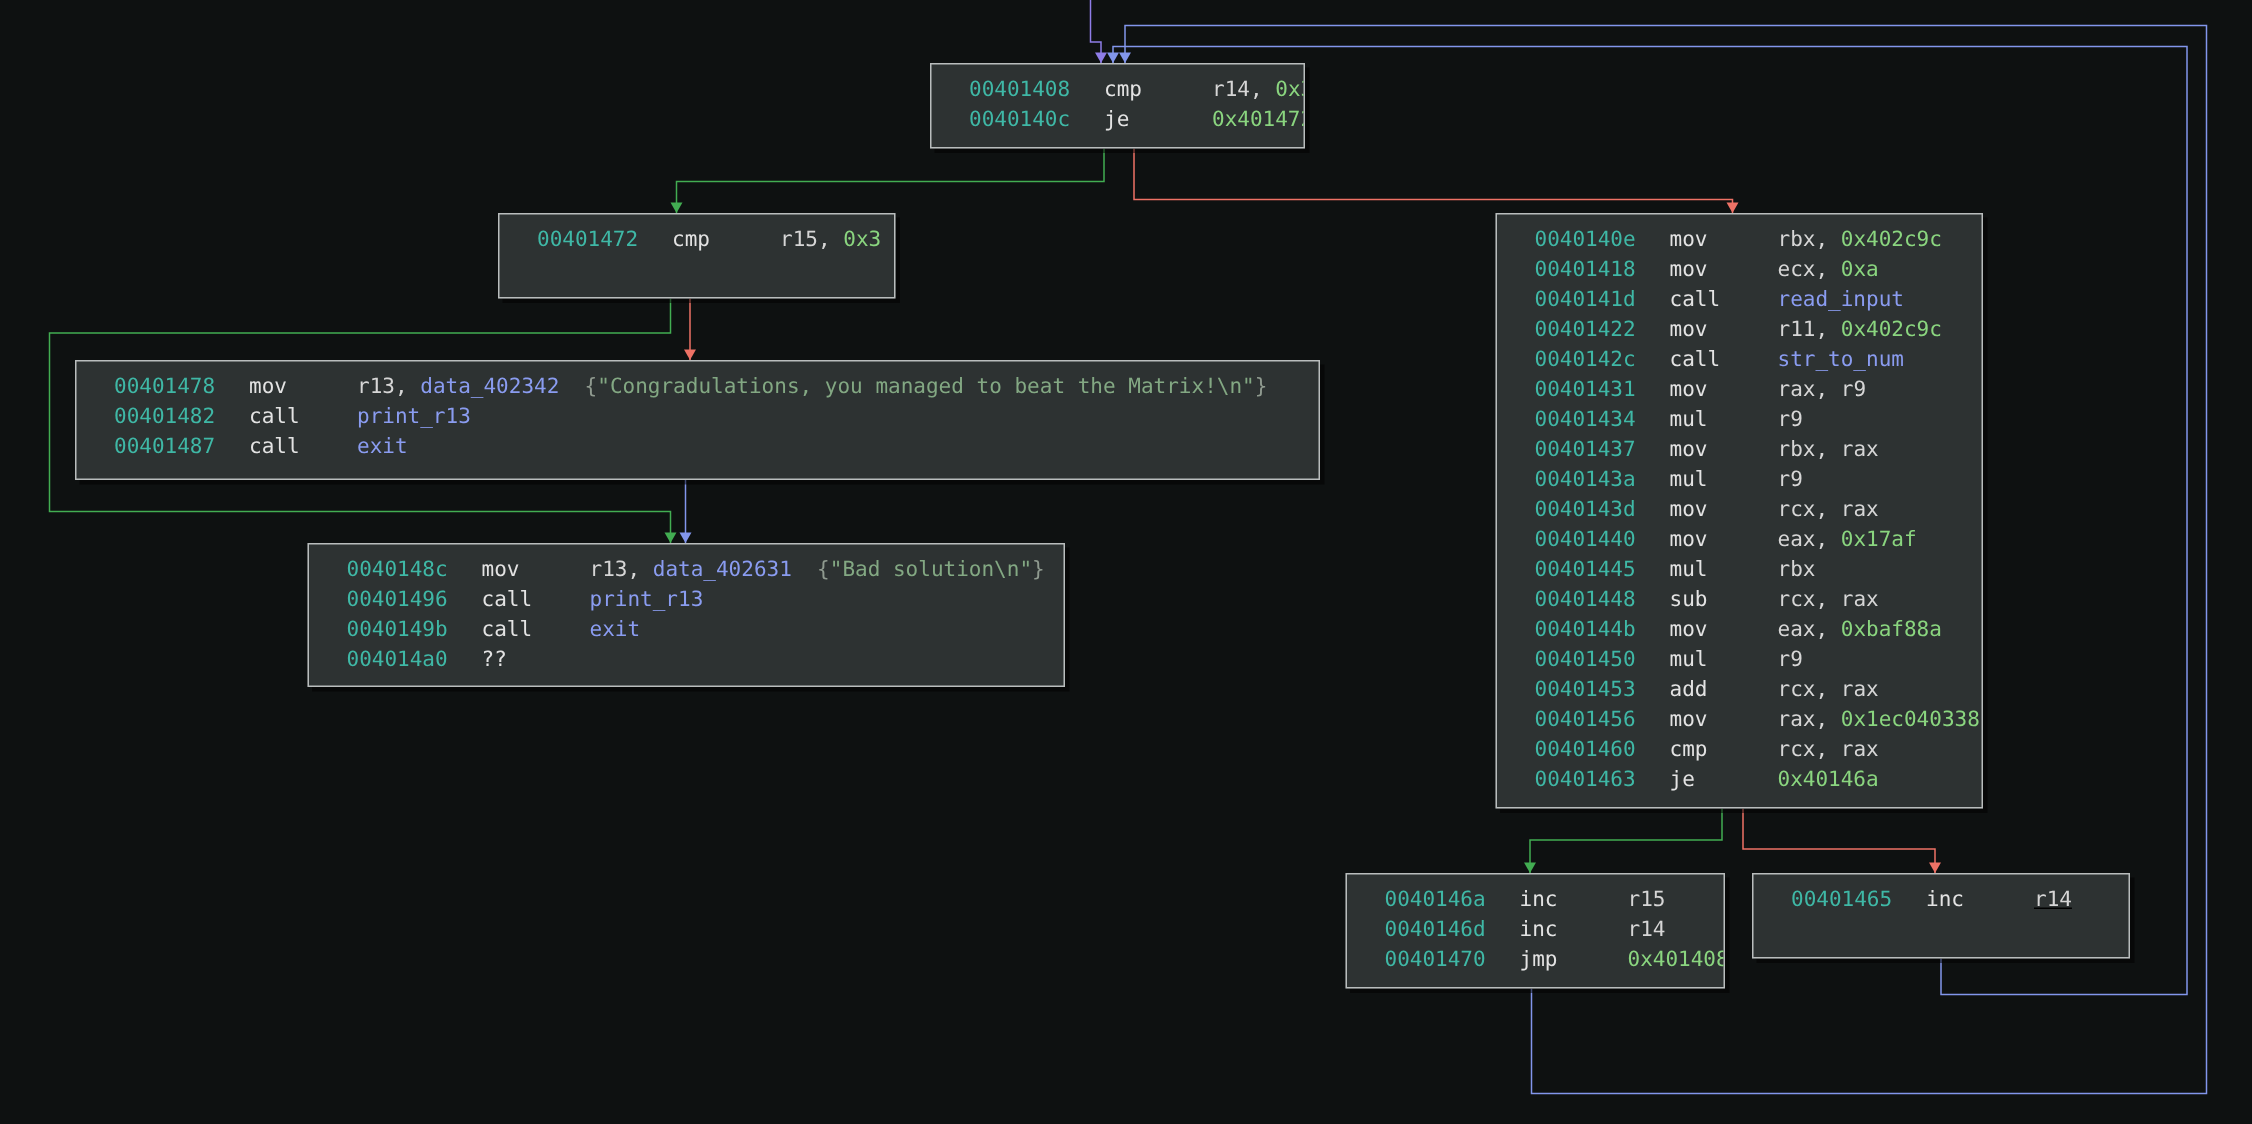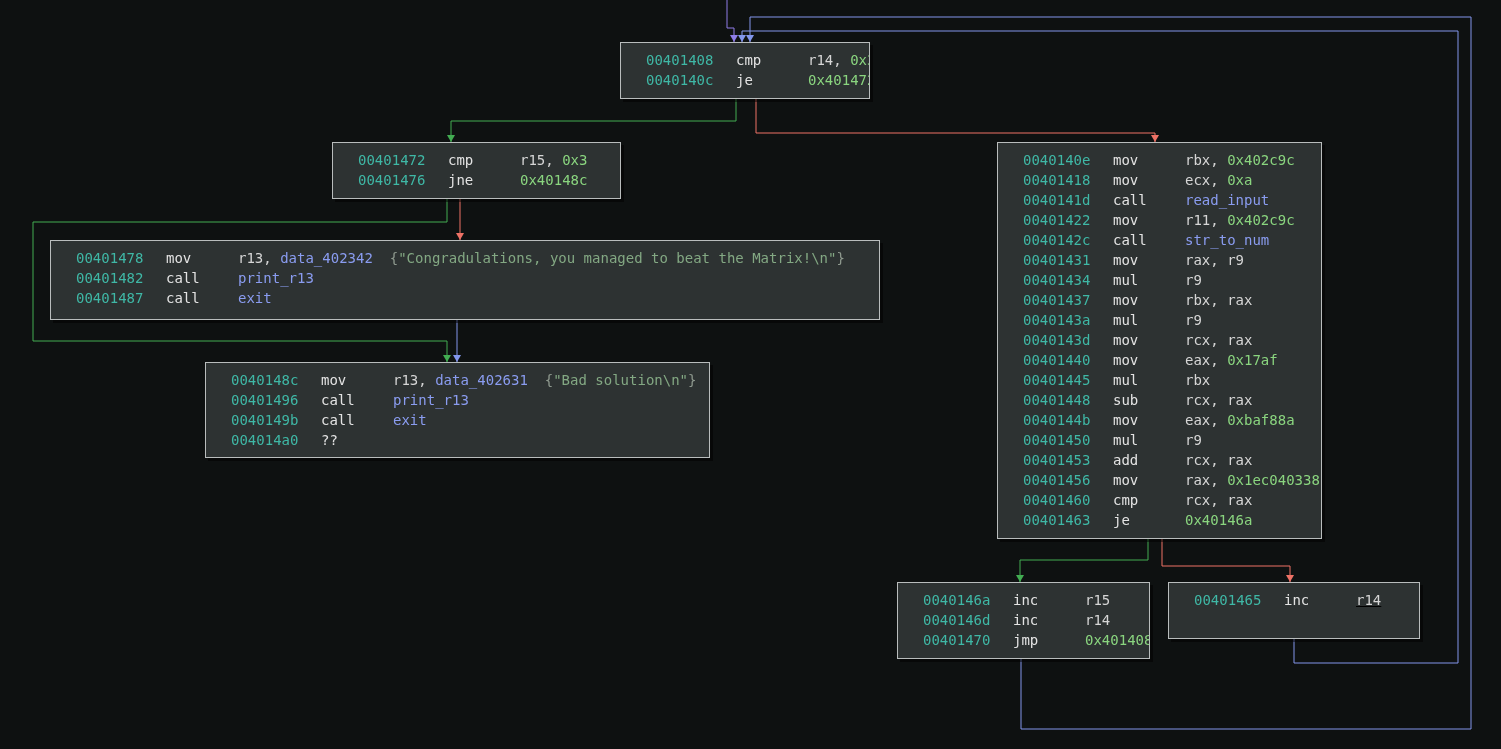--- a/index.html
+++ b/index.html
@@ -50,19 +50,19 @@
       <polyline points="460,199 460,240" fill="none" stroke="#ee7266" stroke-width="1"></polyline>
       <path d="M 456 233 L 464 233 L 460 240 Z" fill="#ee7266"></path>
       <polyline points="457,320 457,362" fill="none" stroke="#8296ec" stroke-width="1"></polyline>
       <path d="M 453 355 L 461 355 L 457 362 Z" fill="#8296ec"></path>
       <polyline points="1148,539 1148,560 1020,560 1020,582" fill="none" stroke="#42ad52" stroke-width="1"></polyline>
       <path d="M 1016 575 L 1024 575 L 1020 582 Z" fill="#42ad52"></path>
       <polyline points="1162,539 1162,566 1290,566 1290,582" fill="none" stroke="#ee7266" stroke-width="1"></polyline>
       <path d="M 1286 575 L 1294 575 L 1290 582 Z" fill="#ee7266"></path>
     </svg>
     <div class="block" style="left: 620px; top: 42px; width: 250px; height: 57px;"><div class="row"><span class="t-addr">00401408</span><span class="t-mn">cmp</span><span class="t-reg">r14</span><span class="t-pl">, </span><span class="t-imm">0x3</span></div><div class="row"><span class="t-addr">0040140c</span><span class="t-mn">je</span><span class="t-imm">0x401472</span></div></div>
-    <div class="block" style="left: 332px; top: 142px; width: 289px; height: 57px;"><div class="row"><span class="t-addr">00401472</span><span class="t-mn">cmp</span><span class="t-reg">r15</span><span class="t-pl">, </span><span class="t-imm">0x3</span></div><div class="row"><span class="t-addr">00401476</span><span class="t-mn">jne</span><span class="t-imm">0x40148c</span></div></div>
+    <div class="block" style="left: 332px; top: 142px; width: 265px; height: 57px;"><div class="row"><span class="t-addr">00401472</span><span class="t-mn">cmp</span><span class="t-reg">r15</span><span class="t-pl">, </span><span class="t-imm">0x3</span></div></div>
     <div class="block" style="left: 50px; top: 240px; width: 830px; height: 80px;"><div class="row"><span class="t-addr">00401478</span><span class="t-mn">mov</span><span class="t-reg">r13</span><span class="t-pl">, </span><span class="t-sym">data_402342</span><span class="t-brace">  {</span><span class="t-str">"Congradulations, you managed to beat the Matrix!\n"</span><span class="t-brace">}</span></div><div class="row"><span class="t-addr">00401482</span><span class="t-mn">call</span><span class="t-sym">print_r13</span></div><div class="row"><span class="t-addr">00401487</span><span class="t-mn">call</span><span class="t-sym">exit</span></div></div>
     <div class="block" style="left: 205px; top: 362px; width: 505px; height: 96px;"><div class="row"><span class="t-addr">0040148c</span><span class="t-mn">mov</span><span class="t-reg">r13</span><span class="t-pl">, </span><span class="t-sym">data_402631</span><span class="t-brace">  {</span><span class="t-str">"Bad solution\n"</span><span class="t-brace">}</span></div><div class="row"><span class="t-addr">00401496</span><span class="t-mn">call</span><span class="t-sym">print_r13</span></div><div class="row"><span class="t-addr">0040149b</span><span class="t-mn">call</span><span class="t-sym">exit</span></div><div class="row"><span class="t-addr">004014a0</span><span class="t-mn">??</span></div></div>
     <div class="block" style="left: 997px; top: 142px; width: 325px; height: 397px;"><div class="row"><span class="t-addr">0040140e</span><span class="t-mn">mov</span><span class="t-reg">rbx</span><span class="t-pl">, </span><span class="t-imm">0x402c9c</span></div><div class="row"><span class="t-addr">00401418</span><span class="t-mn">mov</span><span class="t-reg">ecx</span><span class="t-pl">, </span><span class="t-imm">0xa</span></div><div class="row"><span class="t-addr">0040141d</span><span class="t-mn">call</span><span class="t-sym">read_input</span></div><div class="row"><span class="t-addr">00401422</span><span class="t-mn">mov</span><span class="t-reg">r11</span><span class="t-pl">, </span><span class="t-imm">0x402c9c</span></div><div class="row"><span class="t-addr">0040142c</span><span class="t-mn">call</span><span class="t-sym">str_to_num</span></div><div class="row"><span class="t-addr">00401431</span><span class="t-mn">mov</span><span class="t-reg">rax</span><span class="t-pl">, </span><span class="t-reg">r9</span></div><div class="row"><span class="t-addr">00401434</span><span class="t-mn">mul</span><span class="t-reg">r9</span></div><div class="row"><span class="t-addr">00401437</span><span class="t-mn">mov</span><span class="t-reg">rbx</span><span class="t-pl">, </span><span class="t-reg">rax</span></div><div class="row"><span class="t-addr">0040143a</span><span class="t-mn">mul</span><span class="t-reg">r9</span></div><div class="row"><span class="t-addr">0040143d</span><span class="t-mn">mov</span><span class="t-reg">rcx</span><span class="t-pl">, </span><span class="t-reg">rax</span></div><div class="row"><span class="t-addr">00401440</span><span class="t-mn">mov</span><span class="t-reg">eax</span><span class="t-pl">, </span><span class="t-imm">0x17af</span></div><div class="row"><span class="t-addr">00401445</span><span class="t-mn">mul</span><span class="t-reg">rbx</span></div><div class="row"><span class="t-addr">00401448</span><span class="t-mn">sub</span><span class="t-reg">rcx</span><span class="t-pl">, </span><span class="t-reg">rax</span></div><div class="row"><span class="t-addr">0040144b</span><span class="t-mn">mov</span><span class="t-reg">eax</span><span class="t-pl">, </span><span class="t-imm">0xbaf88a</span></div><div class="row"><span class="t-addr">00401450</span><span class="t-mn">mul</span><span class="t-reg">r9</span></div><div class="row"><span class="t-addr">00401453</span><span class="t-mn">add</span><span class="t-reg">rcx</span><span class="t-pl">, </span><span class="t-reg">rax</span></div><div class="row"><span class="t-addr">00401456</span><span class="t-mn">mov</span><span class="t-reg">rax</span><span class="t-pl">, </span><span class="t-imm">0x1ec040338</span></div><div class="row"><span class="t-addr">00401460</span><span class="t-mn">cmp</span><span class="t-reg">rcx</span><span class="t-pl">, </span><span class="t-reg">rax</span></div><div class="row"><span class="t-addr">00401463</span><span class="t-mn">je</span><span class="t-imm">0x40146a</span></div></div>
     <div class="block" style="left: 897px; top: 582px; width: 253px; height: 77px;"><div class="row"><span class="t-addr">0040146a</span><span class="t-mn">inc</span><span class="t-reg">r15</span></div><div class="row"><span class="t-addr">0040146d</span><span class="t-mn">inc</span><span class="t-reg">r14</span></div><div class="row"><span class="t-addr">00401470</span><span class="t-mn">jmp</span><span class="t-imm">0x401408</span></div></div>
     <div class="block" style="left: 1168px; top: 582px; width: 252px; height: 57px; text-decoration: underline;"><div class="row"><span class="t-addr">00401465</span><span class="t-mn">inc</span><span class="t-reg">r14</span></div></div>
   </div>
 
 </body></html>

